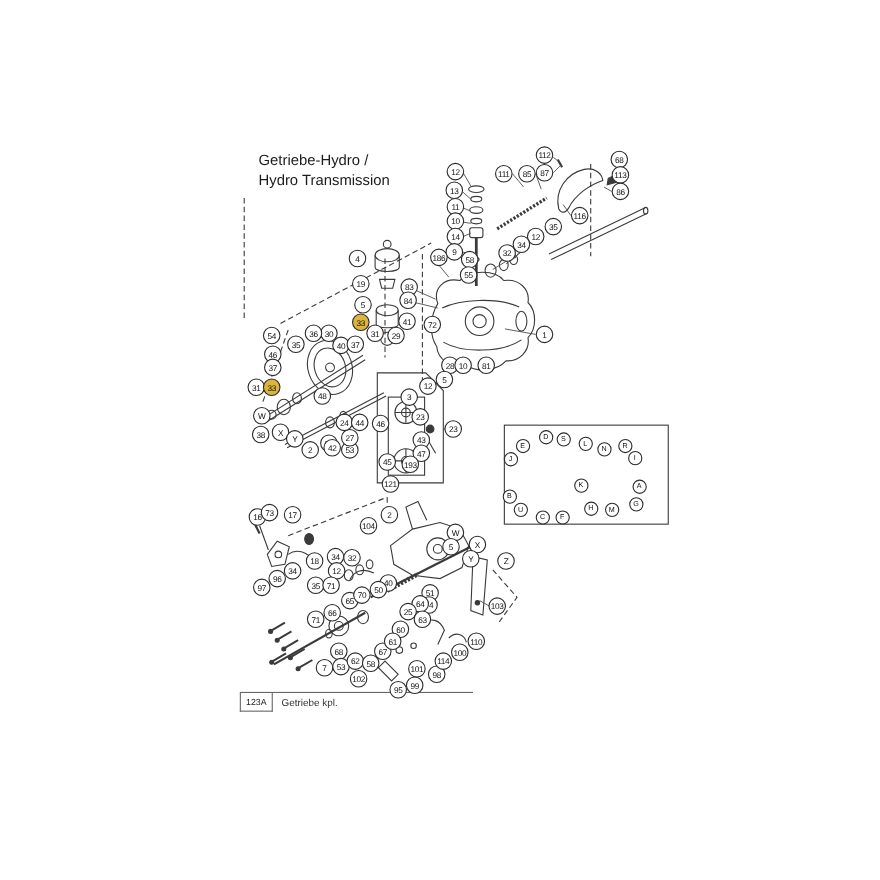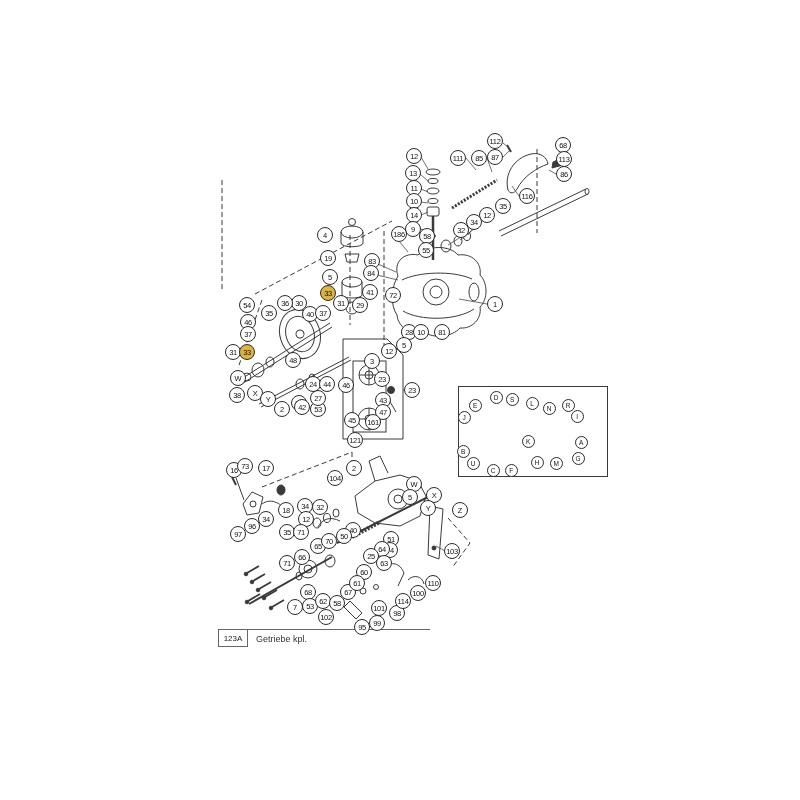--- a/index.html
+++ b/index.html
@@ -189,20 +189,24 @@
       <path d="M461,237 L448,245"></path>
         <path d="M487,304 L459,299"></path>
         <path d="M403,390 L420,390"></path>
       <path d="M378,264 L396,272"></path>
         <path d="M377,275 L398,280"></path>
         <path d="M399,241 L408,252"></path>
       <path d="M445,551 L436,546"></path>
     </g>
   </svg>
 
+  <div id="title">
+    <div>Getriebe-Hydro /</div>
+    <div>Hydro Transmission</div>
+  </div>
 
 
   <div id="inset"></div>
 
   <div id="footerrow">
     <div class="cell">123A</div>
     <div class="lbl">Getriebe kpl.</div>
   </div>
 
 
@@ -265,21 +269,21 @@
       <div class="callout" style="left: 319px; top: 376px;">44</div>
       <div class="callout" style="left: 285px; top: 352px;">48</div>
       <div class="callout" style="left: 396px; top: 337px;">5</div>
       <div class="callout" style="left: 381px; top: 343px;">12</div>
       <div class="callout" style="left: 364px; top: 353px;">3</div>
       <div class="callout" style="left: 338px; top: 377px;">46</div>
       <div class="callout" style="left: 374px; top: 371px;">23</div>
       <div class="callout" style="left: 375px; top: 392px;">43</div>
       <div class="callout" style="left: 375px; top: 404px;">47</div>
       <div class="callout" style="left: 344px; top: 412px;">45</div>
-      <div class="callout" style="left: 365px; top: 414px;">161</div>
+      <div class="callout" style="left: 365px; top: 414px;">193</div>
       <div class="callout" style="left: 347px; top: 432px;">121</div>
       <div class="callout" style="left: 404px; top: 382px;">23</div>
       <div class="callout sm" style="left: 468.5px; top: 398.5px;">E</div>
       <div class="callout sm" style="left: 489.5px; top: 390.5px;">D</div>
       <div class="callout sm" style="left: 505.5px; top: 392.5px;">S</div>
       <div class="callout sm" style="left: 525.5px; top: 396.5px;">L</div>
       <div class="callout sm" style="left: 542.5px; top: 401.5px;">N</div>
       <div class="callout sm" style="left: 561.5px; top: 398.5px;">R</div>
       <div class="callout sm" style="left: 570.5px; top: 409.5px;">I</div>
       <div class="callout sm" style="left: 574.5px; top: 435.5px;">A</div>

